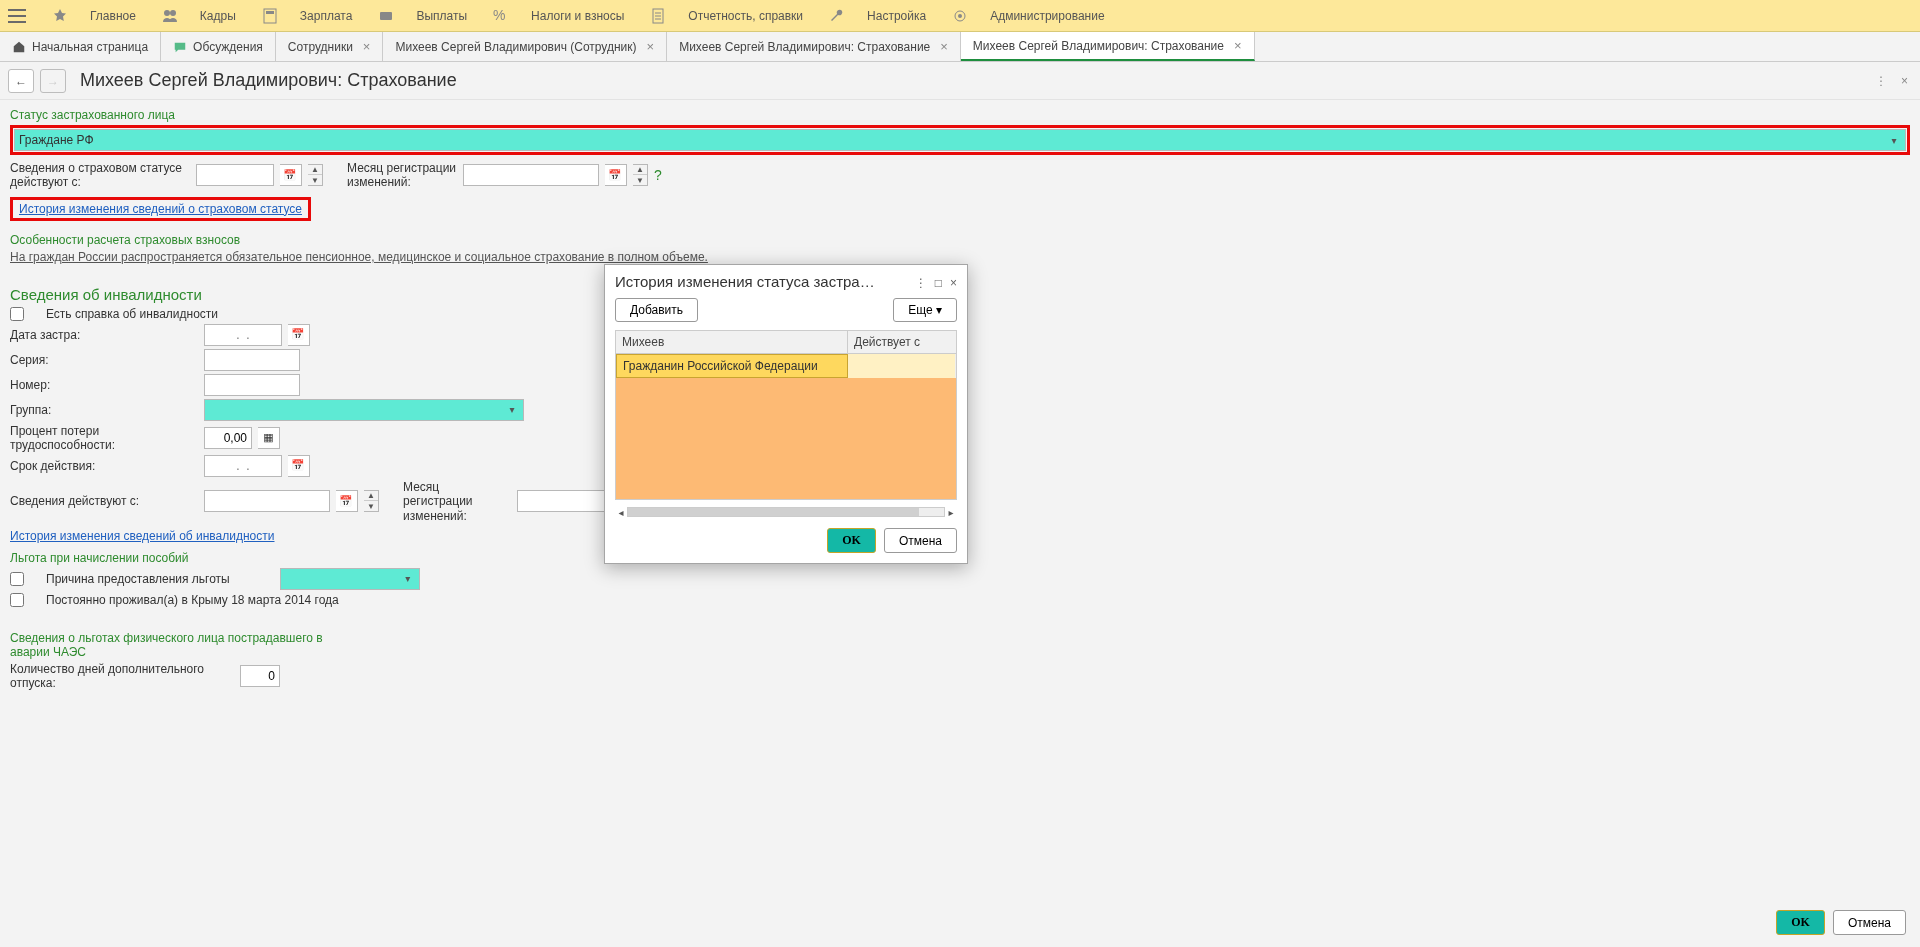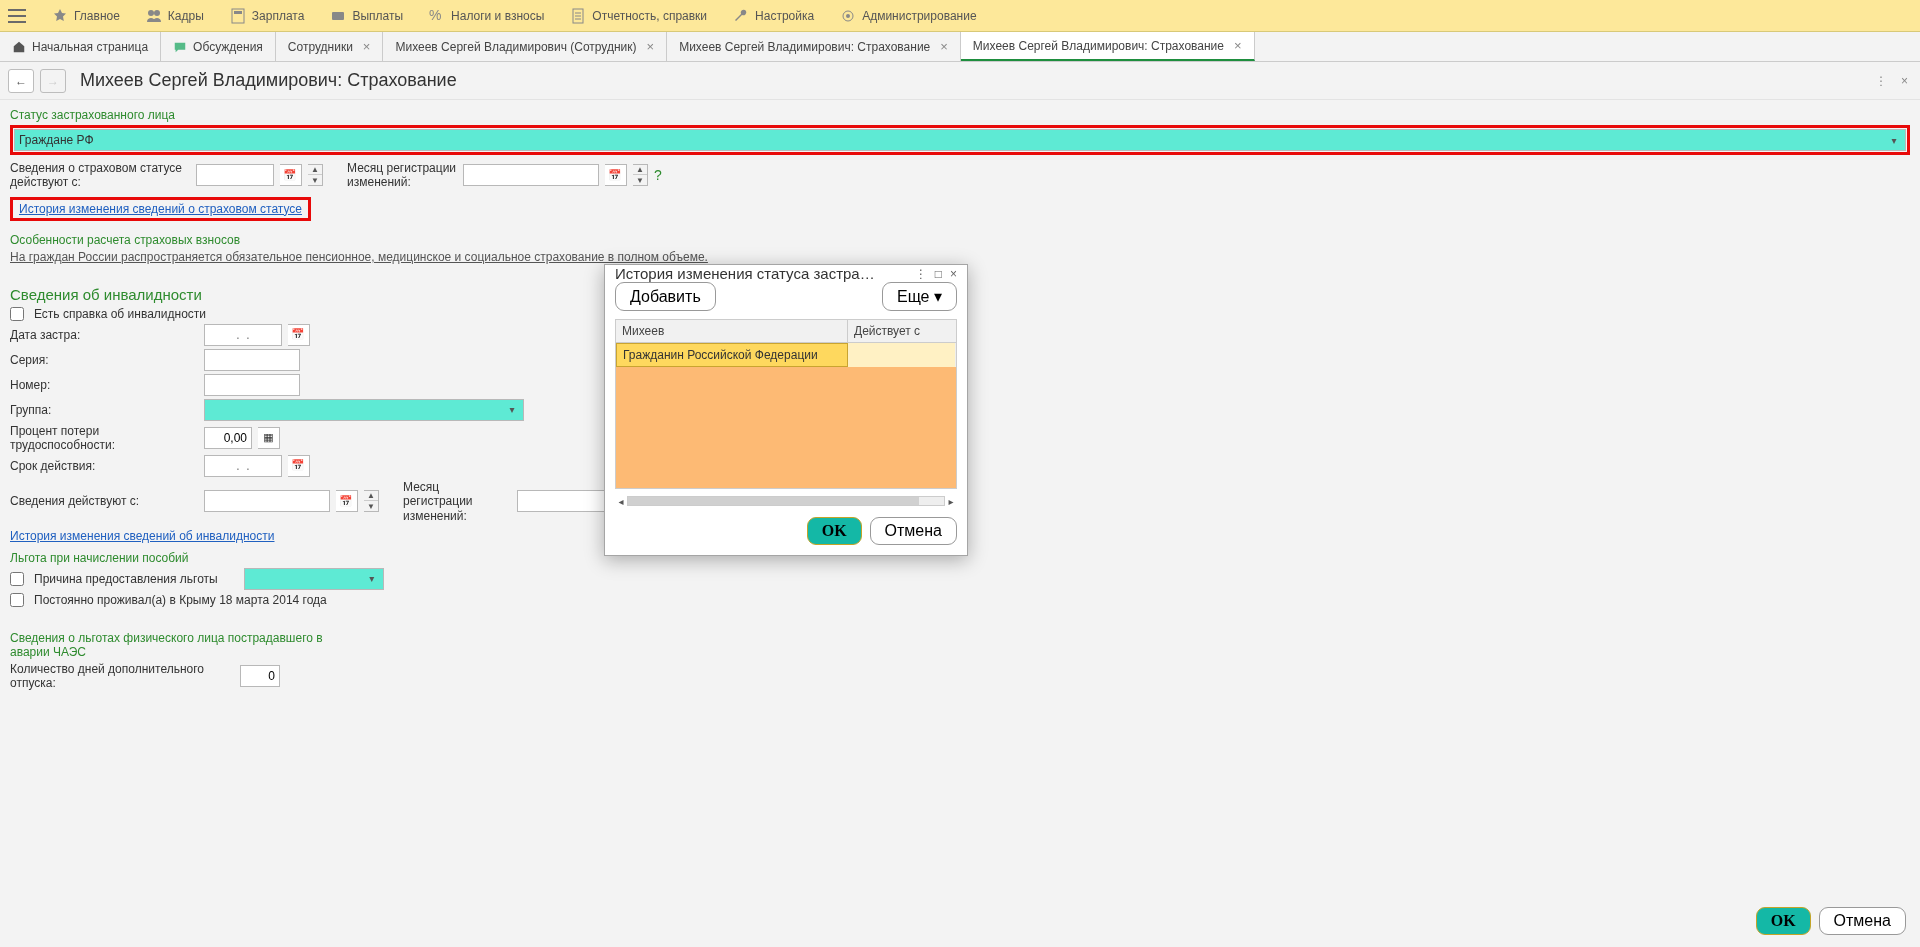--- a/index.html
+++ b/index.html
@@ -23,21 +23,21 @@
     padding: 0 8px;
     gap: 14px;
   }
   .hamburger {
     width: 18px; height: 14px;
     display: flex; flex-direction: column; justify-content: space-between;
     margin-right: 6px;
   }
   .hamburger span { height: 2px; background: #6a6a6a; }
   .menu-item {
-    display: flex; align-items: center; gap: 6px;
+    display: flex; align-items: center; gap: 22px;
     color: #555; cursor: pointer;
     padding: 4px 6px;
   }
   .menu-item svg { width: 16px; height: 16px; }
   
   .tabs-bar {
     background: #f3f3f3;
     border-bottom: 1px solid #cbcbcb;
     height: 30px;
     display: flex;
@@ -152,21 +152,21 @@
     font-size:11px;
   }
   .link {
     color: #2060c0;
     text-decoration: underline;
     cursor: pointer;
     font-size: 12px;
   }
   .note-gray { color: #555; font-size: 12px; margin: 2px 0; text-decoration: underline; }
   .checkbox-row {
-    display:flex; align-items:center; gap:10px;
+    display:flex; align-items:center; gap:22px;
     margin: 3px 0;
   }
   .checkbox-row input[type=checkbox] {
     width:14px; height:14px;
   }
   .dropdown-fld {
     background:#5eead4; border:1px solid #b8b8b8;
     height:22px; width:320px;
     display:flex; align-items:center; justify-content:space-between;
     padding:0 2px 0 4px;
@@ -180,42 +180,42 @@
   
   .footer {
     position: absolute;
     bottom: 12px; right: 14px;
     display:flex; gap:8px;
   }
   .btn {
     border:1px solid #999;
     background:#fff;
     padding:4px 14px;
-    border-radius:9px;
+    border-radius:3px;
     cursor:pointer;
-    font-size:16px;
+    font-size:12px;
   }
   .btn.primary {
     background:#14b8a6;
     border-color:#c4a428;
     font-weight:bold;
     font-family:Liberation Serif, serif;
   }
   
   .dialog {
     position:absolute;
     left:604px; top:264px;
     width:364px;
     background:#fff;
     border:1px solid #a5a5a5;
     box-shadow:0 4px 18px rgba(0,0,0,.3);
   }
   .dlg-title {
-    padding:0 10px;
-    display:flex; align-items:center;
+    padding:8px 10px;
+    display:flex; align-items:flex-end;
     gap:6px;
   }
   .dlg-title-text {
     flex:1; font-size:15px; color:#333;
     white-space:nowrap; overflow:hidden; text-overflow:ellipsis;
   }
   .dlg-title-icons { display:flex; gap:8px; color:#666; }
   .dlg-title-icons span { cursor:pointer; }
   .dlg-toolbar {
     padding: 0 10px 8px 10px;

